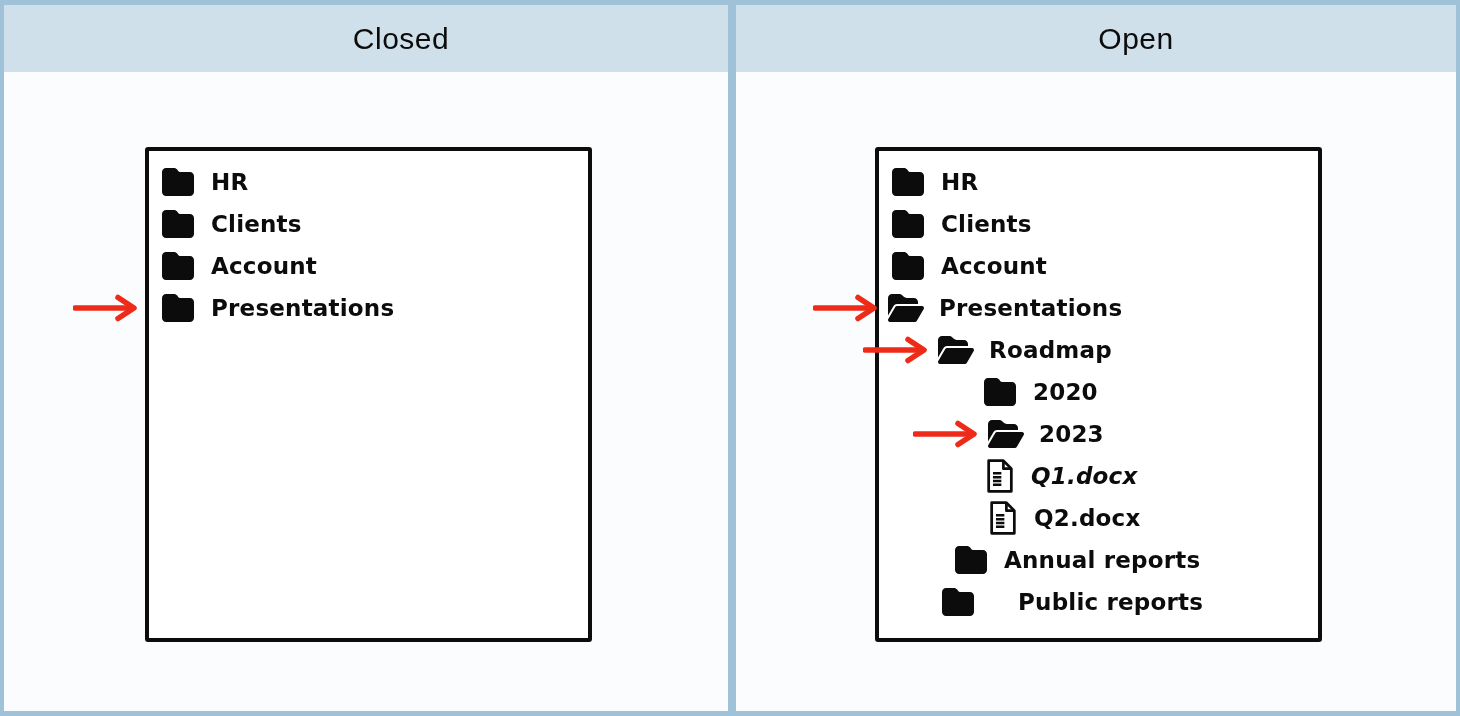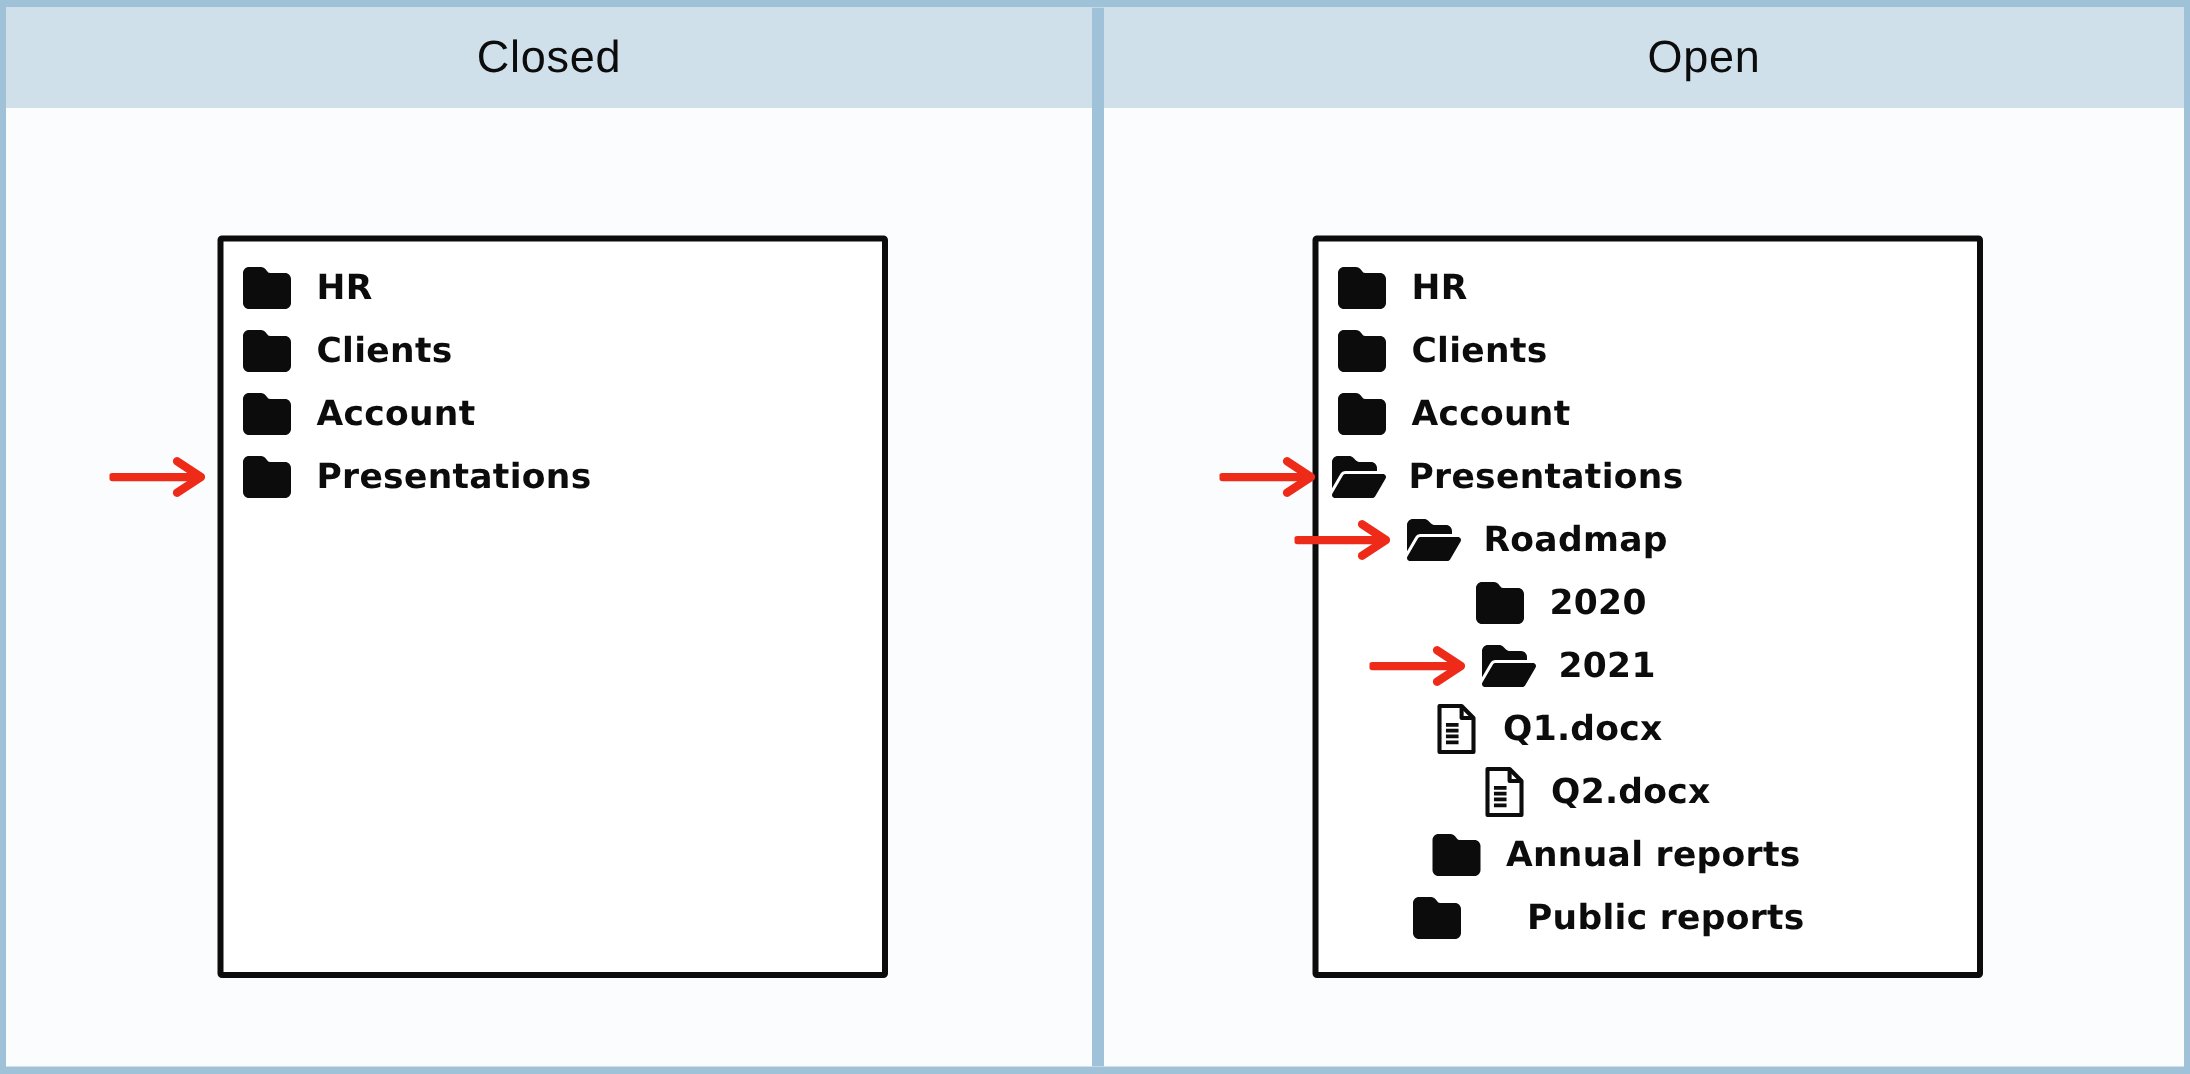--- a/index.html
+++ b/index.html
@@ -21,31 +21,31 @@
     font-family:"Liberation Sans",sans-serif;
   }
   .header{
     position:absolute;left:0;top:0;width:100%;height:67px;
     background:var(--header-bg);
   }
   .header-cell{
     position:absolute;top:0;height:67px;
     display:flex;align-items:center;justify-content:center;
   }
-  .header-cell.left{left:0;width:724px;}
+  .header-cell.left{left:0;width:724px;padding-left:35px;}
   .header-cell.right{left:772px;width:720px;}
   .header-title{
     font-size:30px;color:var(--text);letter-spacing:0.5px;
     font-family:"Liberation Sans",sans-serif;font-weight:400;
   }
   .divider{
     position:absolute;left:724px;top:0;width:8px;height:706px;
     background:var(--frame-border);
   }
-  .panel{position:absolute;top:12px;height:556px;}
+  .panel{position:absolute;top:2px;height:556px;}
   .panel-closed{left:0;width:724px;}
   .panel-open{left:732px;width:720px;}
   .tree-box{
     position:absolute;top:140px;
     width:447px;height:495px;
     box-sizing:border-box;
     border:4px solid var(--box-border);
     border-radius:3px;
     background:#ffffff;
     padding-top:10px;
@@ -168,23 +168,23 @@
           <span class="tree-label">2020</span>
         </div>
         <div class="tree-row" style="padding-left: 112px;">
           <span class="row-arrow" style="left: 34px;"><svg width="66" height="32" viewBox="0 0 66 32">
               <path d="M2 16 H58" fill="none" stroke="currentColor" stroke-width="5.5" stroke-linecap="round"></path>
               <path d="M45 5.5 L61 16 L45 26.5" fill="none" stroke="currentColor" stroke-width="5.5" stroke-linecap="round" stroke-linejoin="round"></path>
             </svg></span>
           <svg class="tree-icon icon-open" width="40" height="32" viewBox="0 0 576 512">
             <path fill="currentColor" d="M88.7 223.8L0 375.8V96C0 60.7 28.7 32 64 32H181.5c17 0 33.3 6.7 45.3 18.7l26.5 26.5c12 12 28.3 18.7 45.3 18.7H416c35.3 0 64 28.7 64 64v32H144c-22.8 0-43.8 12.1-55.3 31.8zm27.6 16.1C122.1 230 132.6 224 144 224H544c11.5 0 22 6.1 27.7 16.1s5.7 22.2-.1 32.1l-112 192C453.9 474 443.4 480 432 480H32c-11.5 0-22-6.1-27.7-16.1s-5.7-22.2 .1-32.1l112-192z"></path>
           </svg>
-          <span class="tree-label">2021</span>
-        </div>
-        <div class="tree-row" style="padding-left: 77px;">
+          <span class="tree-label">2023</span>
+        </div>
+        <div class="tree-row" style="padding-left: 106px; font-style: italic;">
           <svg class="tree-icon icon-doc" width="30" height="34" viewBox="0 0 26 30">
             <path d="M3 1.5 H16 L23 8.5 V28.5 H3 Z" fill="#ffffff" stroke="currentColor" stroke-width="2.4" stroke-linejoin="round"></path>
             <path d="M16 1.5 V8.5 H23" fill="none" stroke="currentColor" stroke-width="2.4" stroke-linejoin="round"></path>
             <path d="M6.8 12.6 H14.2 M6.8 16 H14.2 M6.8 19.4 H14.2 M6.8 22.8 H14.2" fill="none" stroke="currentColor" stroke-width="2.2"></path>
           </svg>
           <span class="tree-label">Q1.docx</span>
         </div>
         <div class="tree-row" style="padding-left: 109px;">
           <svg class="tree-icon icon-doc" width="30" height="34" viewBox="0 0 26 30">
             <path d="M3 1.5 H16 L23 8.5 V28.5 H3 Z" fill="#ffffff" stroke="currentColor" stroke-width="2.4" stroke-linejoin="round"></path>

